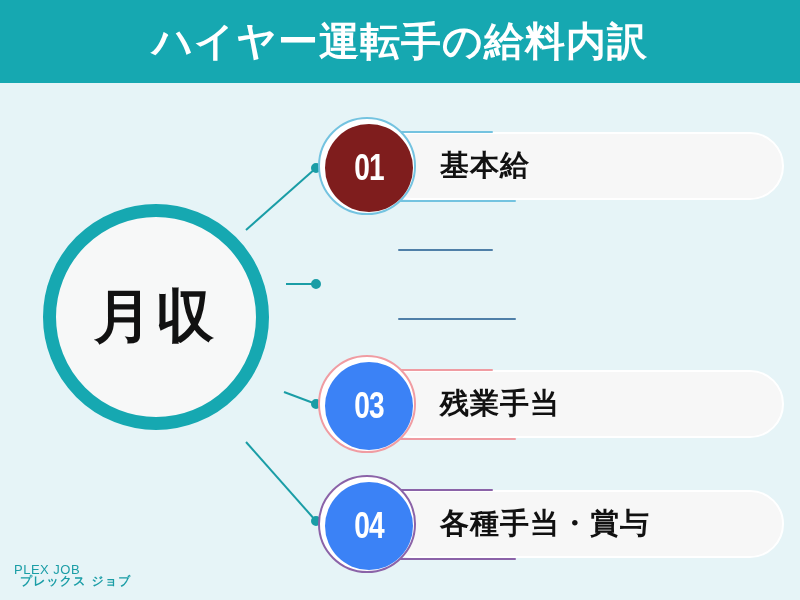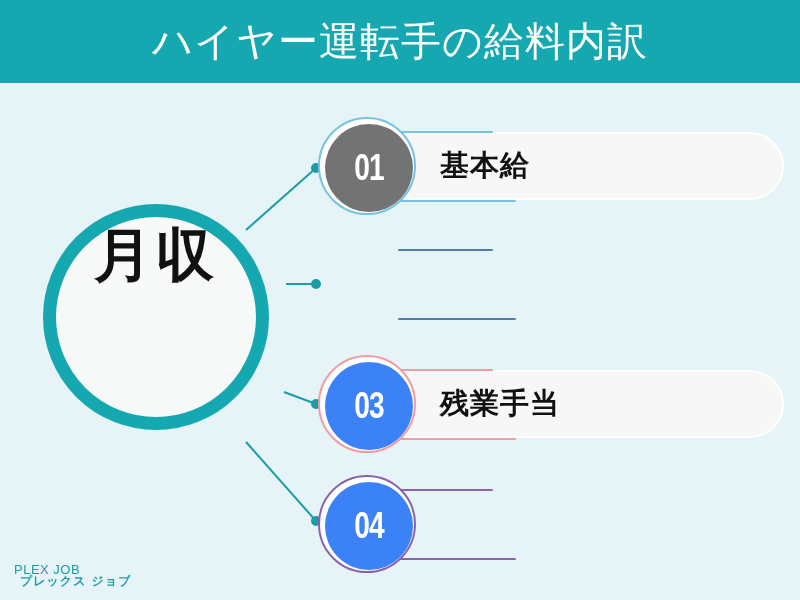--- a/index.html
+++ b/index.html
@@ -8,29 +8,29 @@
     background: #e6f4f7;
     font-family: "DejaVu Sans", "Liberation Sans", sans-serif;
     position: relative;
   }
   .header {
     position: absolute; left: 0; top: 0; width: 800px; height: 83px;
     background: #16a8b1;
     display: flex; align-items: center; justify-content: center;
   }
   .header-title {
-    color: #ffffff; font-size: 40px; font-weight: normal; letter-spacing: 1px;
+    color: #ffffff; font-size: 40px; font-weight: bold; letter-spacing: 1px;
   }
   svg.connectors { position: absolute; left: 0; top: 0; width: 800px; height: 600px; }
   .hub {
     position: absolute; left: 43px; top: 204px; width: 226px; height: 226px;
     border-radius: 50%;
     border: 13px solid #16a8b1;
     background: #f7f8f8;
-    display: flex; justify-content: center;
+    display: flex; align-items: center; justify-content: center;
   }
   .hub-label { font-size: 58px; font-weight: bold; color: #111; letter-spacing: 4px; }
 
   .item { position: absolute; left: 318px; width: 470px; height: 100px; }
   .pill {
     position: absolute; left: 60px; top: 15px; width: 406px; height: 68px;
     background: #f7f7f7; border-radius: 34px;
     border: 2px solid #ffffff;
     display: flex; align-items: center; 
     padding-left: 60px;
@@ -81,21 +81,21 @@
   <span class="hub-label">月収</span>
 </div>
 
 <div class="item" style="top:117px;">
   <div class="pill">
     <span class="pill-label">基本給</span>
   </div>
   <div class="pill-line-top" style="background:#74c3e0;"></div>
   <div class="pill-line-bottom" style="background:#74c3e0;"></div>
   <div class="badge-ring" style="border-color:#74c3e0;">
-    <div class="badge" style="background:#737373;">
+    <div class="badge" style="background:#7f1d1d;">
       <span class="badge-num">01</span>
     </div>
   </div>
 </div>
 
 <div class="item" style="top:235px;">
   <div class="pill-line-top" style="background:#4f7fa8;"></div>
   <div class="pill-line-bottom" style="background:#4f7fa8;"></div>
 </div>
 
@@ -106,20 +106,23 @@
   <div class="pill-line-top" style="background:#f09ca2;"></div>
   <div class="pill-line-bottom" style="background:#f09ca2;"></div>
   <div class="badge-ring" style="border-color:#f09ca2;">
     <div class="badge" style="background:#3b82f6;">
       <span class="badge-num">03</span>
     </div>
   </div>
 </div>
 
 <div class="item" style="top:475px;">
+  <div class="pill">
+    <span class="pill-label">各種手当・賞与</span>
+  </div>
   <div class="pill-line-top" style="background:#8b63a8;"></div>
   <div class="pill-line-bottom" style="background:#8b63a8;"></div>
   <div class="badge-ring" style="border-color:#8b63a8;">
     <div class="badge" style="background:#3b82f6;">
       <span class="badge-num">04</span>
     </div>
   </div>
 </div>
 
 <div class="logo">

